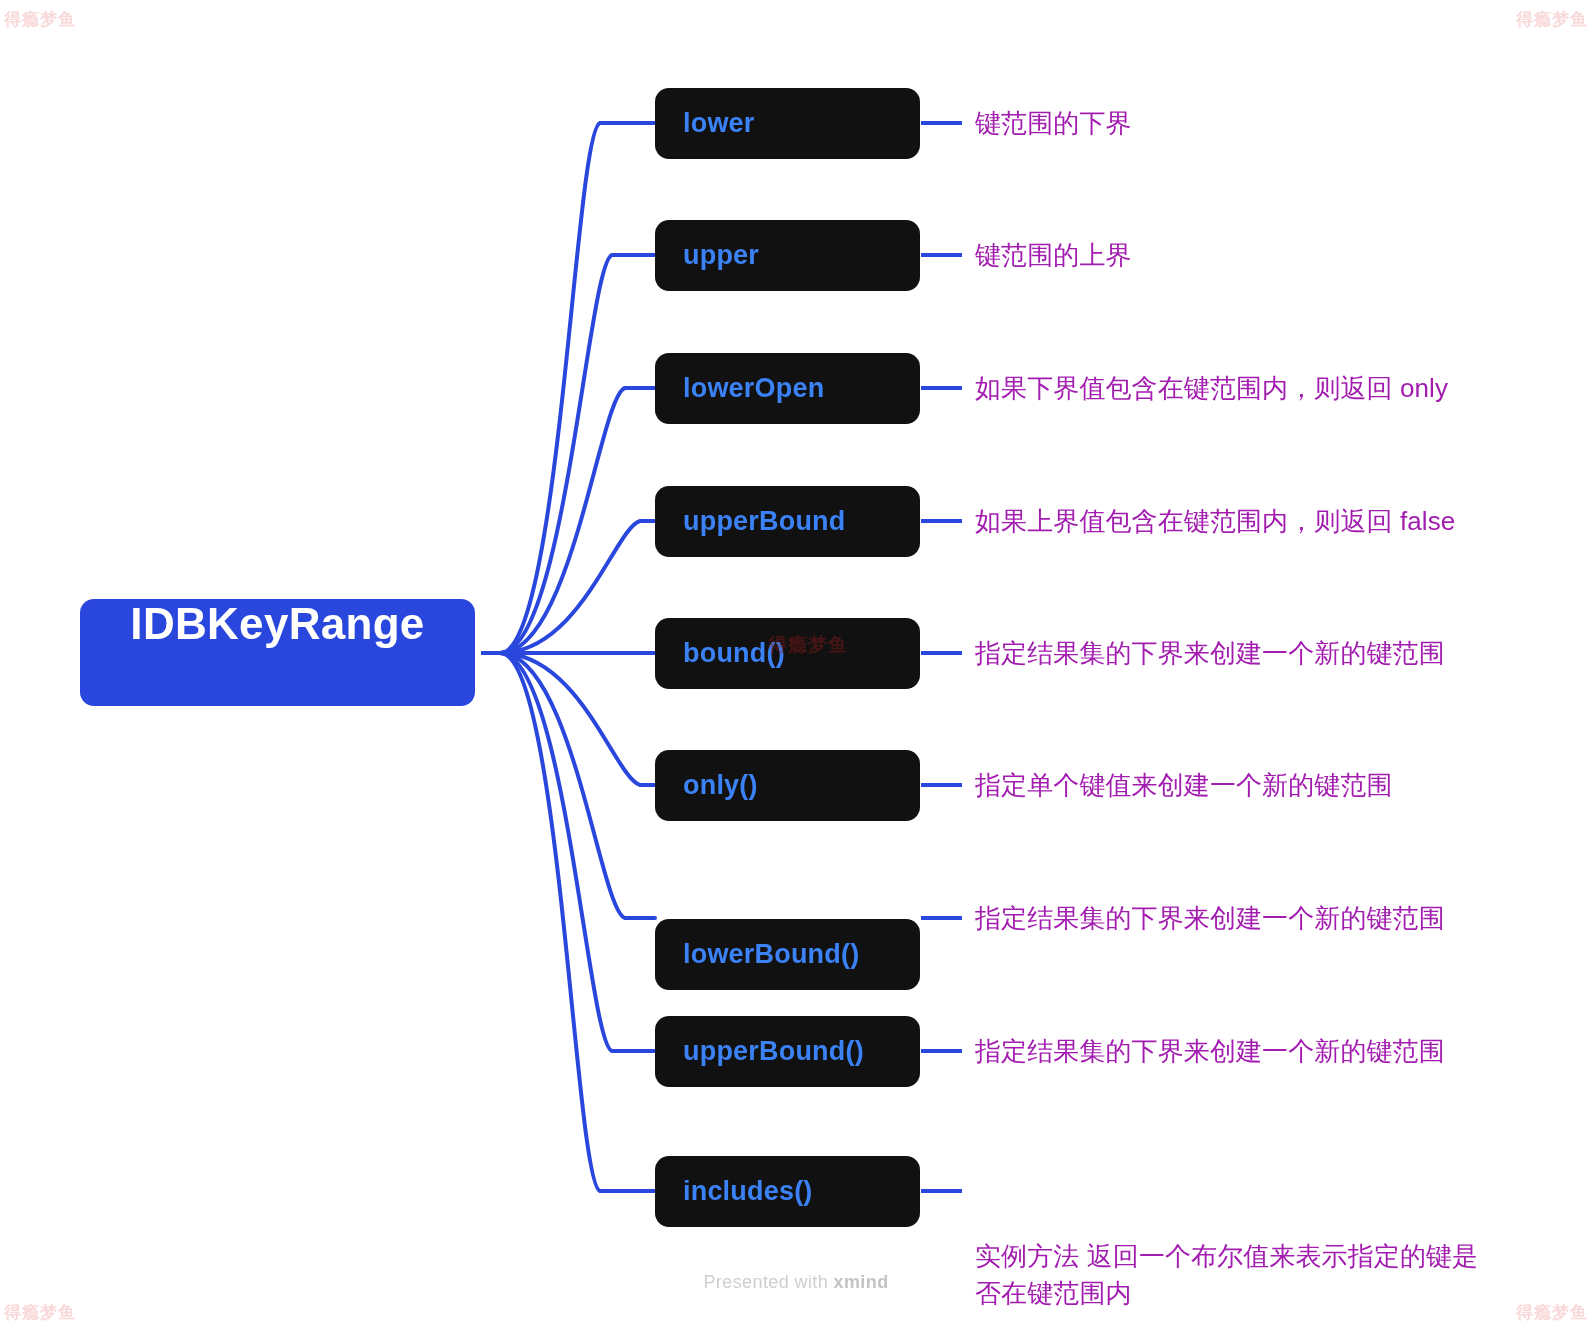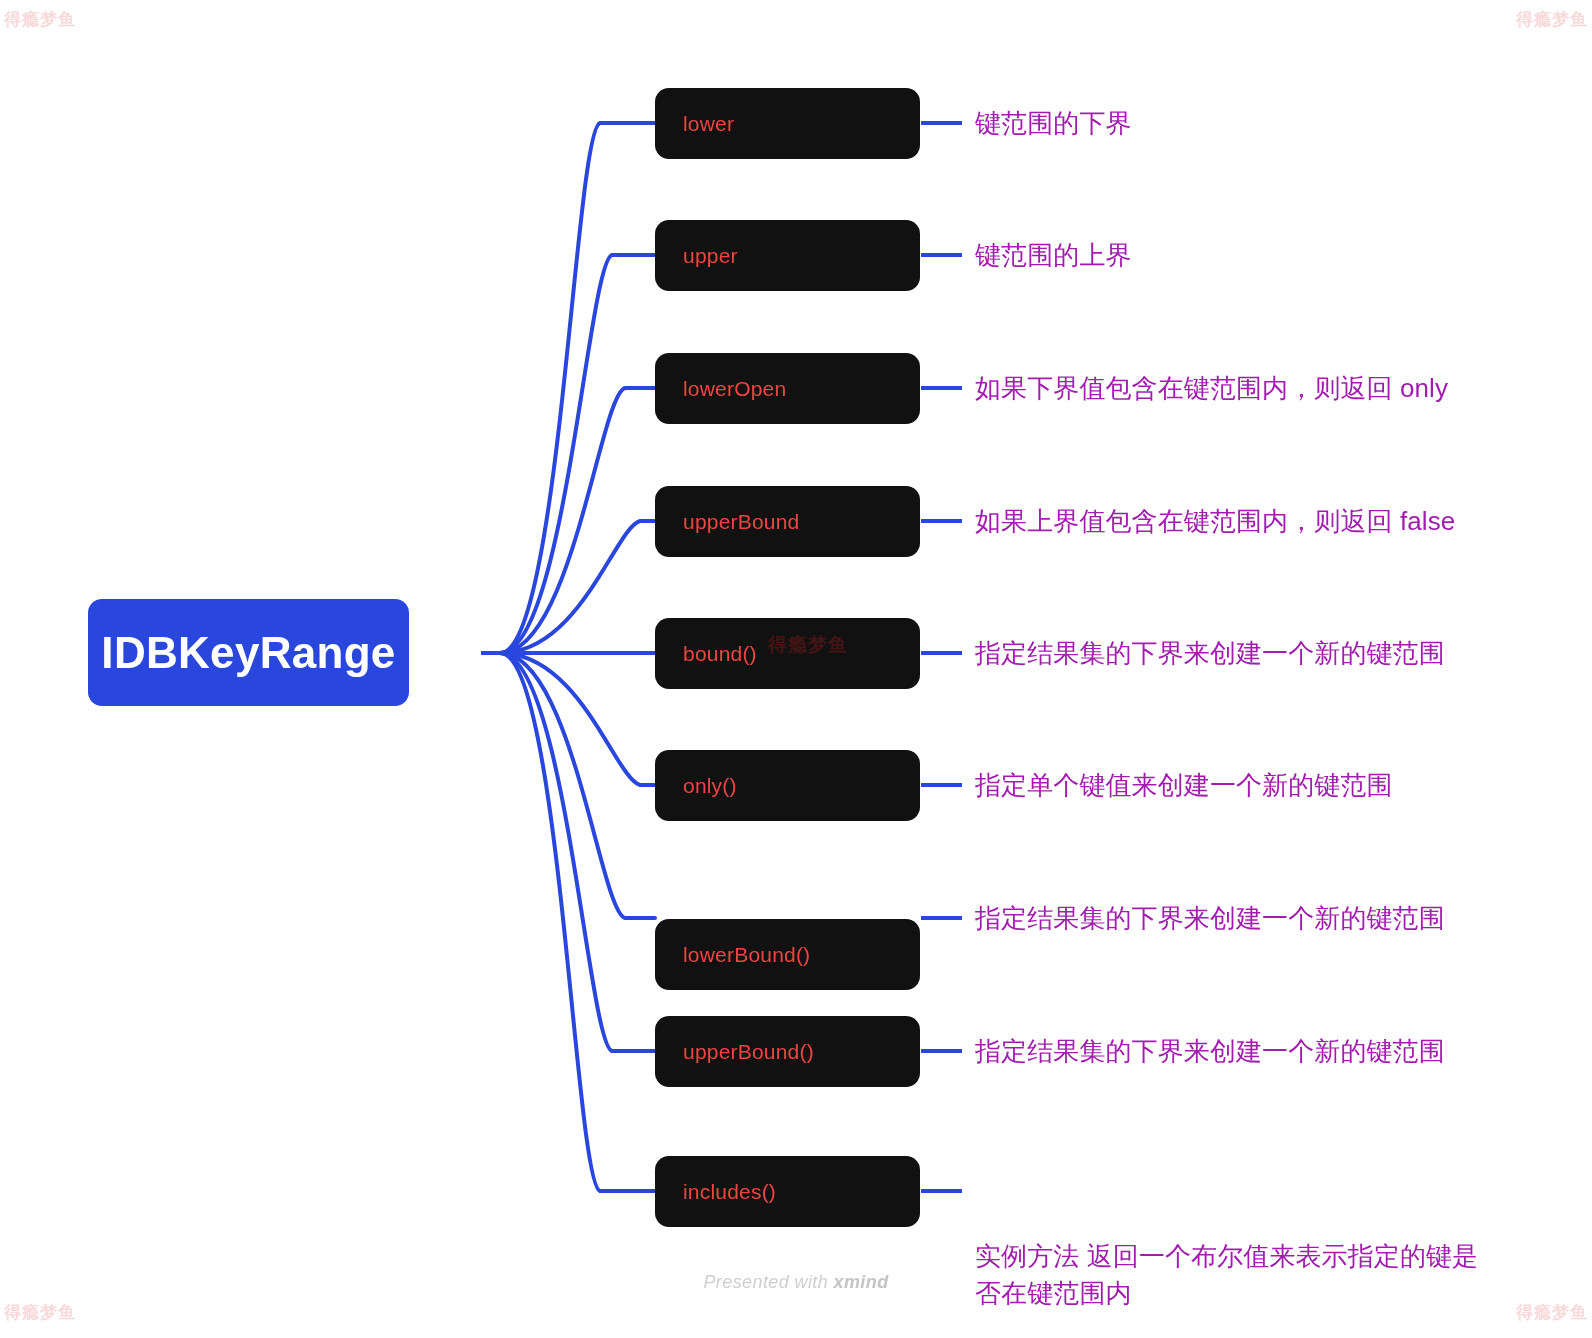--- a/index.html
+++ b/index.html
@@ -27,28 +27,28 @@
     left: 0;
     top: 0;
     width: 1592px;
     height: 1338px;
     pointer-events: none;
   }
 
   
   .root-node {
     position: absolute;
-    left: 88px;
+    left: 80px;
     top: 599px;
-    width: 321px;
+    width: 395px;
     height: 107px;
     background: #2a47dd;
     border-radius: 14px;
     display: flex;
-    align-items: center;
+    align-items: flex-start;
     justify-content: center;
     box-sizing: border-box;
   }
   .root-label {
     color: #ffffff;
     font-size: 44px;
     font-weight: 700;
     letter-spacing: 0.3px;
     white-space: nowrap;
   }
@@ -60,23 +60,23 @@
     width: 265px;
     height: 71px;
     background: #111111;
     border-radius: 14px;
     display: flex;
     align-items: center;
     box-sizing: border-box;
     padding-left: 28px;
   }
   .topic-label {
-    color: #ef4444;
-    font-size: 21px;
-    font-weight: 400;
+    color: #3b82f6;
+    font-size: 27px;
+    font-weight: 700;
     white-space: nowrap;
     letter-spacing: 0.2px;
   }
 
   
   .desc {
     position: absolute;
     left: 975px;
     width: 520px;
     color: #a21caf;
@@ -92,21 +92,20 @@
   .footer {
     position: absolute;
     left: 0;
     top: 1272px;
     width: 1592px;
     text-align: center;
     color: #cfcfcf;
     font-size: 18px;
     letter-spacing: 0.4px;
     user-select: none;
-    font-style: italic;
   }
   .footer .brand {
     font-weight: 700;
     color: #c4c4c4;
   }
 
   
   .watermark {
     position: absolute;
     color: #f4b9bb;

